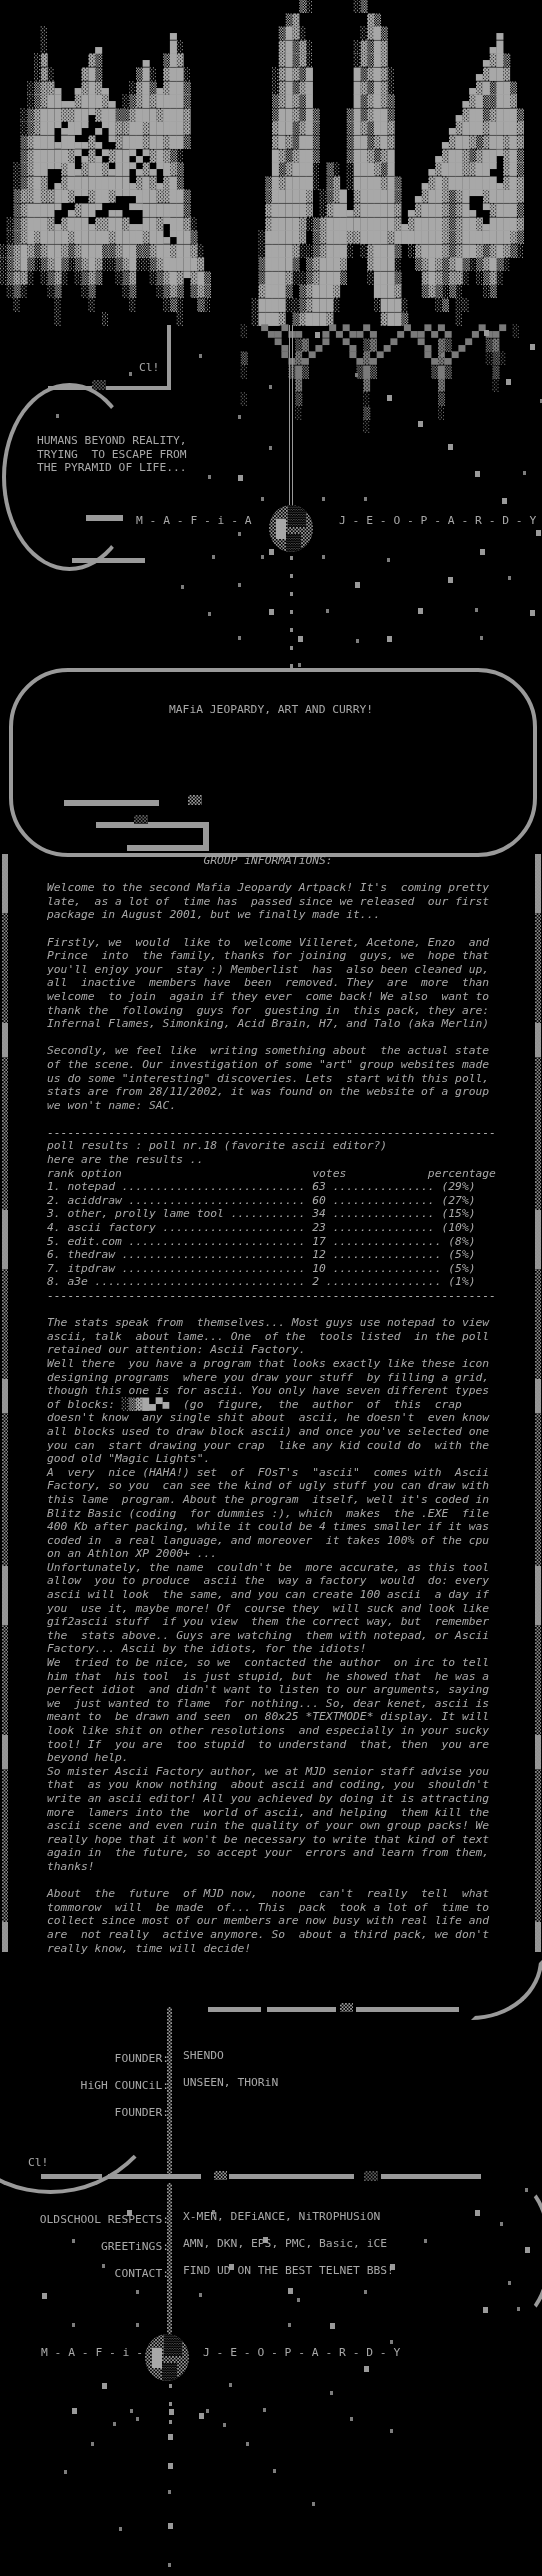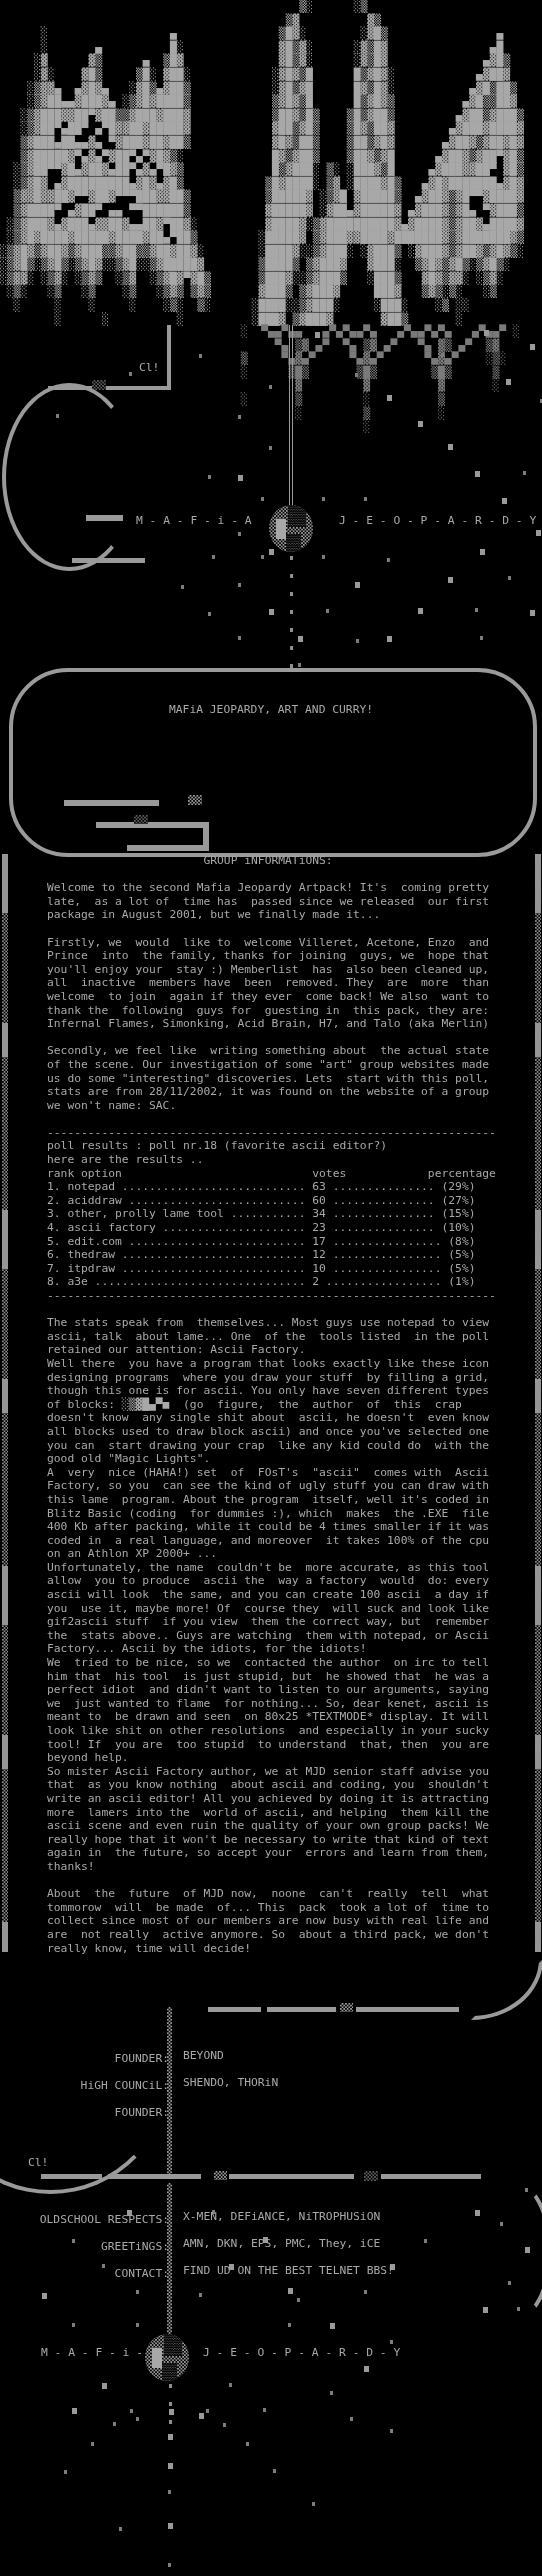--- a/index.html
+++ b/index.html
@@ -176,20 +176,23 @@
     </div>
 
   <div class="wire" style="left:167px;top:325px;width:4.2px;height:64px;"></div>
   <div class="wire" style="left:48px;top:386px;width:123px;height:4.2px;"></div>
   <div class="dither-dk" style="left:92px;top:380px;width:13.6px;height:10.2px;"></div>
   <pre class="abs" style="left:139px;top:361px;">Cl!</pre>
 
   <div class="arc" style="left:1.7px;top:383px;width:127px;height:180px;border-right-color:transparent;"></div>
   <div class="wire" style="left:72px;top:558px;width:73px;height:5.1px;"></div>
 
+  <pre class="abs" style="left:37px;top:434px;">HUMANS BEYOND REALITY,
+TRYING  TO ESCAPE FROM
+THE PYRAMID OF LIFE...</pre>
 
   <div class="wire" style="left:86px;top:515px;width:37px;height:6px;"></div>
   <pre class="abs" style="left:136px;top:514px;">M - A - F - i - A</pre>
   <pre class="abs" style="left:339px;top:514px;">J - E - O - P - A - R - D - Y</pre>
   <div class="dblwire" style="left:289px;top:325px;height:181px;"></div>
   <div class="orb" style="left:269px;top:505px;">
     <span class="dark"></span>
     <span class="core"></span>
     <span class="dark2"></span>
   </div>
@@ -201,21 +204,21 @@
   <div class="wire" style="left:64px;top:800px;width:95px;height:6px;"></div>
   <div class="dither" style="left:188px;top:795px;width:13.6px;height:10.2px;"></div>
   <div class="wire" style="left:96px;top:822px;width:110px;height:6px;"></div>
   <div class="dither-dk" style="left:134px;top:815px;width:13.6px;height:8.5px;"></div>
   <div class="wire" style="left:203px;top:822px;width:6px;height:29px;"></div>
   <div class="wire" style="left:127px;top:845px;width:81px;height:6px;"></div>
 
   <div class="rail" style="left:1.7px;top:854px;height:1098px;"></div>
   <div class="rail" style="left:535px;top:854px;height:1098px;"></div>
 
-  <pre class="abs" style="left:47px;top:854px;">                       GROUP iNFORMATiONS:
+  <pre class="abs" style="left:47px;top:854px;font-style:italic;">                       GROUP iNFORMATiONS:
 
 Welcome to the second Mafia Jeopardy Artpack! It's  coming pretty
 late,  as a lot of  time has  passed since we released  our first
 package in August 2001, but we finally made it...
 
 Firstly, we  would  like to  welcome Villeret, Acetone, Enzo  and
 Prince  into  the family, thanks for joining  guys, we  hope that
 you'll enjoy your  stay :) Memberlist  has  also been cleaned up,
 all  inactive  members have  been  removed. They  are  more  than
 welcome  to join  again if they ever  come back! We also  want to
@@ -293,39 +296,39 @@
 
   <div class="wire" style="left:208px;top:2007px;width:53px;height:5.1px;"></div>
   <div class="wire" style="left:267px;top:2007px;width:69px;height:5.1px;"></div>
   <div class="dither" style="left:340px;top:2003px;width:12.7px;height:9.3px;"></div>
   <div class="wire" style="left:356px;top:2007px;width:103px;height:5.1px;"></div>
   <div class="arc" style="left:471px;top:1959px;width:64px;height:53px;border-radius:0 0 100% 0;border-top-color:transparent;border-left-color:transparent;"></div>
   <div class="dither" style="left:167px;top:2007px;width:5.1px;height:169px;"></div>
   <div class="arc" style="left:-72px;top:1942px;width:237px;height:244px;border-top-color:transparent;border-right-color:transparent;"></div>
 
   <div class="label-col" style="top:2049px;"><pre>FOUNDER:</pre></div>
-  <pre class="abs" style="left:183px;top:2049px;">BEYOND</pre>
+  <pre class="abs" style="left:183px;top:2049px;">SHENDO</pre>
   <div class="label-col" style="top:2076px;"><pre>HiGH COUNCiL:</pre></div>
-  <pre class="abs" style="left:183px;top:2076px;">SHENDO, THORiN</pre>
+  <pre class="abs" style="left:183px;top:2076px;">UNSEEN, THORiN</pre>
   <div class="label-col" style="top:2103px;"><pre>FOUNDER:</pre></div>
   <pre class="abs" style="left:28px;top:2156px;">Cl!</pre>
 
   <div class="wire" style="left:41px;top:2174px;width:61px;height:5.1px;"></div>
   <div class="wire" style="left:108px;top:2174px;width:93px;height:5.1px;"></div>
   <div class="dither" style="left:214px;top:2171px;width:12.7px;height:9.3px;"></div>
   <div class="wire" style="left:229px;top:2174px;width:125px;height:5.1px;"></div>
   <div class="dither-dk" style="left:364px;top:2171px;width:13.6px;height:10.2px;"></div>
   <div class="wire" style="left:381px;top:2174px;width:100px;height:5.1px;"></div>
   <div class="arc" style="left:471px;top:2179px;width:73px;height:136px;border-top-color:transparent;border-left-color:transparent;border-bottom-color:transparent;"></div>
 
   <div class="dither" style="left:167px;top:2183px;width:5.1px;height:151px;"></div>
   <div class="label-col" style="top:2210px;"><pre>OLDSCHOOL RESPECTS:</pre></div>
   <pre class="abs" style="left:183px;top:2210px;">X-MEN, DEFiANCE, NiTROPHUSiON</pre>
   <div class="label-col" style="top:2237px;"><pre>GREETiNGS:</pre></div>
-  <pre class="abs" style="left:183px;top:2237px;">AMN, DKN, EPS, PMC, They, iCE</pre>
+  <pre class="abs" style="left:183px;top:2237px;">AMN, DKN, EPS, PMC, Basic, iCE</pre>
   <div class="label-col" style="top:2264px;"><pre>CONTACT:</pre></div>
   <pre class="abs" style="left:183px;top:2264px;">FIND UD ON THE BEST TELNET BBS!</pre>
 
   <pre class="abs" style="left:41px;top:2346px;">M - A - F - i - A</pre>
   <pre class="abs" style="left:203px;top:2346px;">J - E - O - P - A - R - D - Y</pre>
   <div class="orb" style="left:145px;top:2334px;">
     <span class="dark"></span>
     <span class="core"></span>
     <span class="dark2"></span>
   </div>

